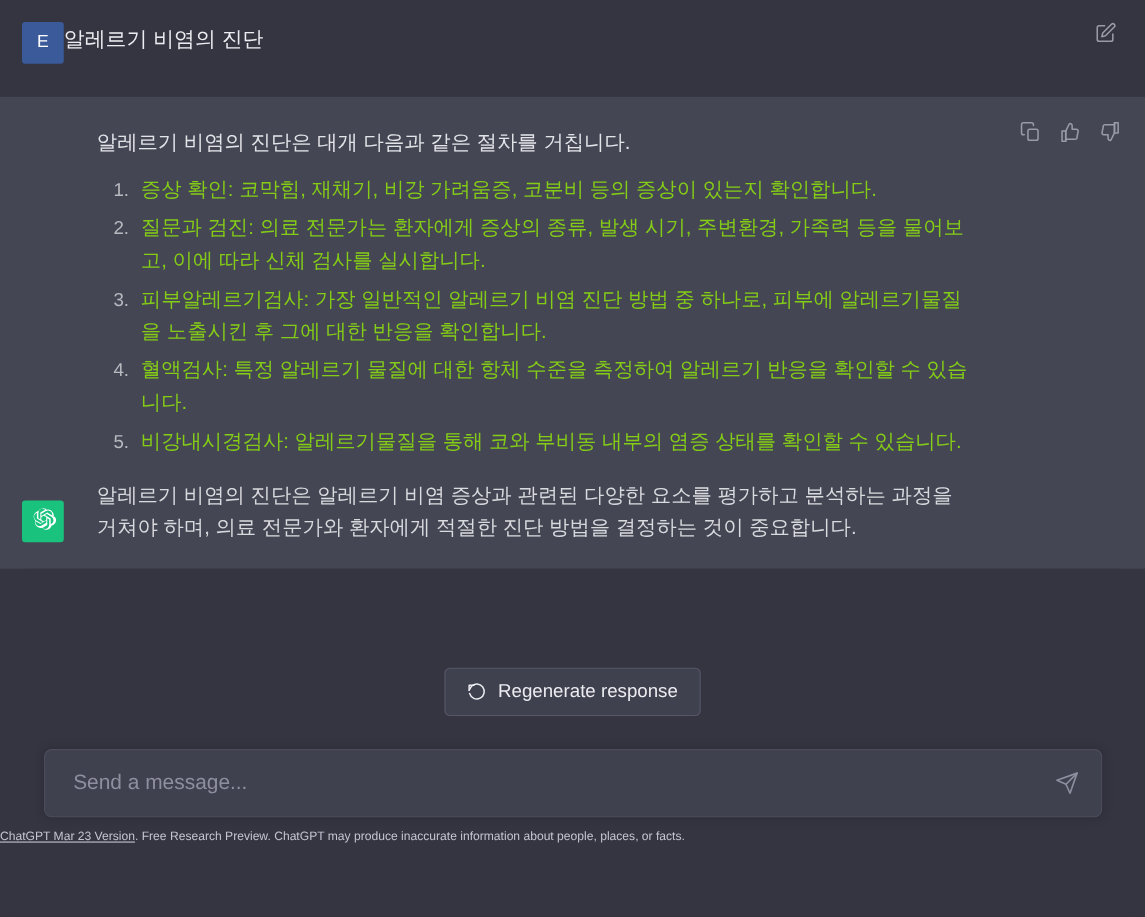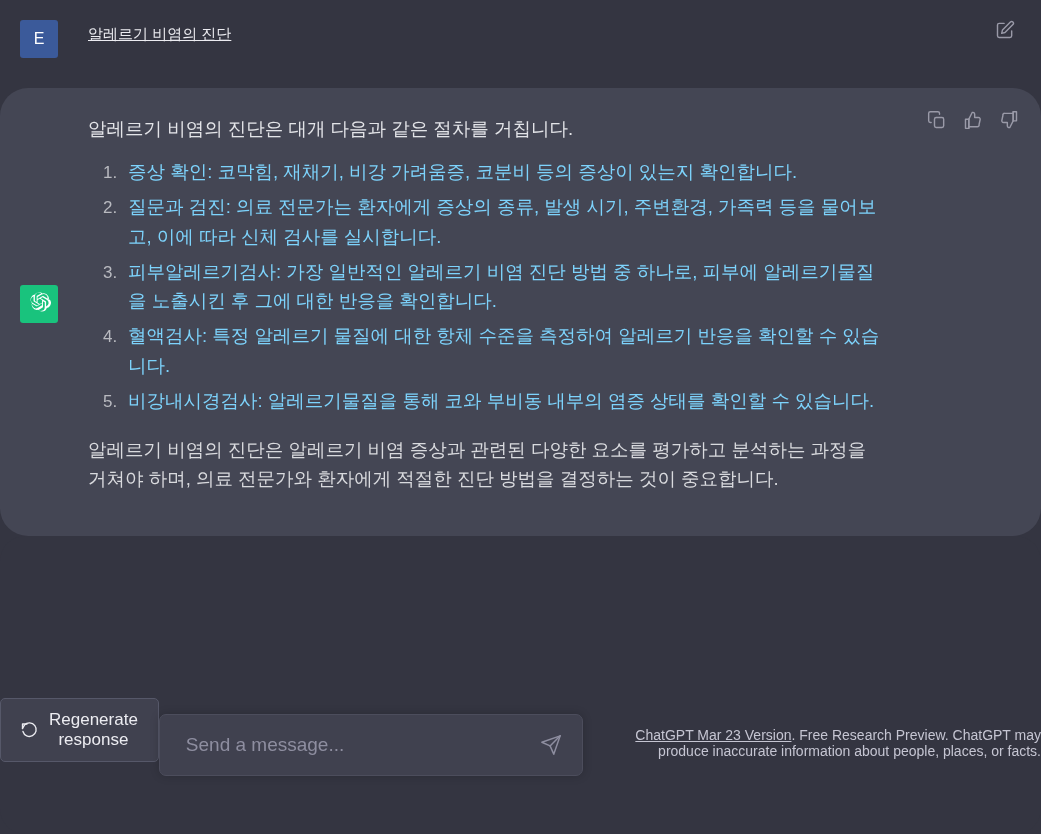--- a/index.html
+++ b/index.html
@@ -38,80 +38,77 @@
     color: #ffffff;
     margin-top: 4px;
   }
   .avatar-user { background: #3b5a9a; }
   .avatar-bot  { background: #19c37d; }
   .bot-glyph { display:block; }
 
   .turn-text {
     flex: 1 1 auto;
     color: #ececf1;
-    font-size: 15px;
+    font-size: 19px;
     line-height: 1.6;
-    padding-left: 30px;
     padding-top: 6px;
-    text-decoration: underline;
   }
   .edit-icon {
     position: absolute;
     top: 20px; right: 26px;
     color: #9a9aa8;
     width: 20px; height: 20px;
   }
 
   
   .bot-turn {
     background: #444654;
     display: flex;
-    align-items: center;
-    padding: 22px 24px 43px 20px;
+    align-items: flex-end;
+    padding: 22px 24px 24px 20px;
     position: relative;
     flex: 0 0 auto;
-    border-radius: 28px;
   }
   .bot-body {
     flex: 1 1 auto;
     padding-left: 30px;
     color: #d1d5db;
     font-size: 18.5px;
     line-height: 1.58;
     max-width: 830px;
   }
   .bot-intro { margin: 4px 0 14px 0; color: #e3e4e8; }
   ol.steps {
     margin: 0 0 20px 0;
     padding-left: 34px;
     list-style-type: decimal;
   }
   ol.steps li {
     margin-bottom: 6px;
     padding-left: 6px;
-    color: #7dd3fc;
+    color: #84cc16;
   }
   ol.steps li::marker { color: #b9bac0; font-size: 17px; }
   .bot-outro { margin: 0; color: #d9dade; }
 
   .bot-actions {
     position: absolute;
     top: 22px; right: 22px;
     display: flex;
     gap: 16px;
     color: #9a9aa8;
   }
   .bot-actions svg { display: block; }
 
   
   .composer-area {
     background: #343541;
     flex: 1 1 auto;
     display: flex;
-    flex-direction: row;
+    flex-direction: column;
     align-items: center;
     justify-content: flex-start;
     padding-top: 90px;
     position: relative;
     border-radius: 25px;
   }
   .regen-btn {
     display: inline-flex;
     align-items: center;
     gap: 10px;
@@ -149,24 +146,24 @@
   }
   .input-wrap input::placeholder { color: #8e8ea0; }
   .send-icon {
     position: absolute;
     right: 20px;
     color: #8e8ea0;
     width: 22px; height: 22px;
   }
 
   .footnote {
-    margin-top: 26px;
-    font-size: 14px;
+    margin-top: 12px;
+    font-size: 11px;
     color: #c5c5d2;
-    text-align: right;
+    text-align: left;
     width: 100%;
   }
   .footnote a {
     color: #c5c5d2;
     text-decoration: underline;
   }
 </style>
 </head>
 <body>
 

